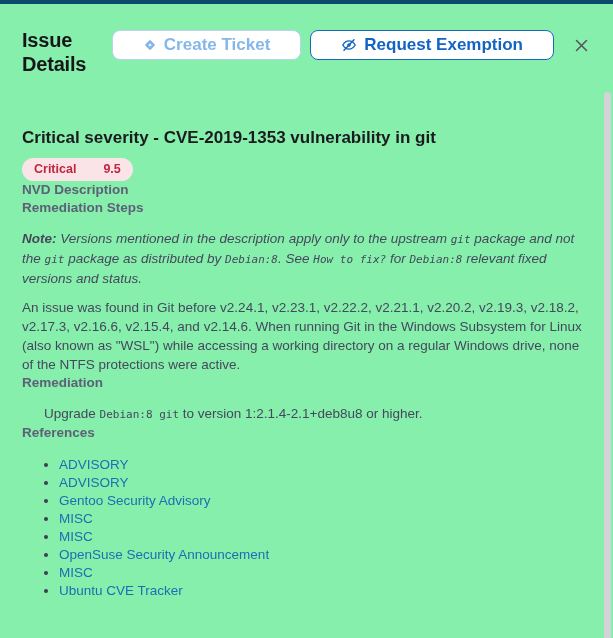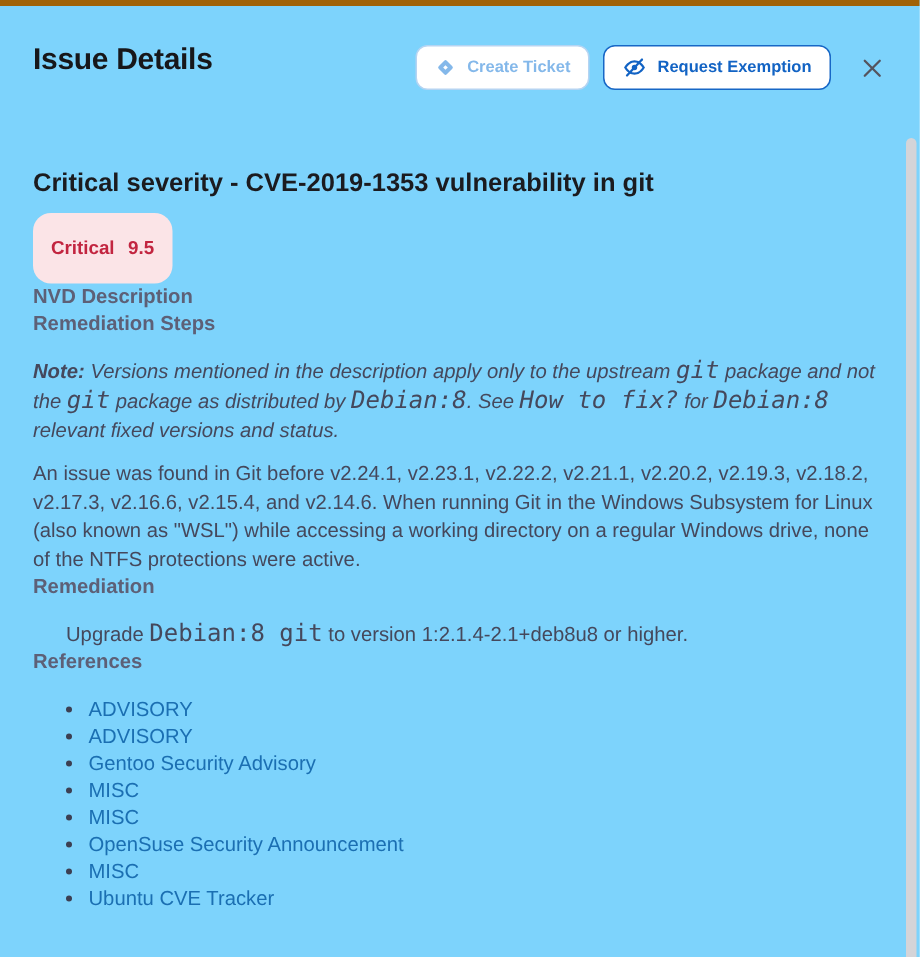--- a/index.html
+++ b/index.html
@@ -5,72 +5,72 @@
   html, body { margin:0; padding:0; }
   body {
     width:613px; height:638px; overflow:hidden;
     background:#ffffff;
     font-family:"Liberation Sans", sans-serif;
     -webkit-font-smoothing:antialiased;
   }
   .panel {
     position:relative; box-sizing:border-box;
     width:613px; height:638px;
-    background:#7dd3fc;
-    border-top:4px solid #a16207;
+    background:#86efac;
+    border-top:4px solid #0c4a6e;
   }
   
   .header {
     display:flex; justify-content:space-between; align-items:flex-start;
     padding:24px 20px 0 22px;
   }
   .page-title {
     margin:0; font-size:20px; font-weight:bold; color:#17171a;
     line-height:24px; letter-spacing:-0.2px;
   }
   .actions { display:flex; align-items:center; gap:9px; margin-top:2px; }
   .btn {
     display:inline-flex; align-items:center; gap:7px;
-    height:30px; padding:0 12px; box-sizing:border-box;
+    height:30px; padding:0 30px; box-sizing:border-box;
     border-radius:8px; background:#ffffff;
-    font-family:inherit; font-size:11px; font-weight:bold;
+    font-family:inherit; font-size:17px; font-weight:bold;
     cursor:pointer; white-space:nowrap;
   }
   .btn-create { color:#84b8ea; border:1px solid #b5d4f2; }
   .btn-request { color:#1263c4; border:1.5px solid #1767c6; }
   .close-btn {
     background:none; border:none; padding:4px; margin-left:7px;
     cursor:pointer; color:#54545e; display:flex; align-items:center;
   }
   
   .content { padding:0 22px; }
   .issue-title {
     margin:52px 0 0; font-size:17px; font-weight:bold;
     color:#1b1b1f; line-height:20px;
   }
   .severity-badge {
-    display:inline-flex; align-items:center; gap:9px;
-    margin-top:10px; padding:16px 12px;
+    display:inline-flex; align-items:center; gap:27px;
+    margin-top:10px; padding:4px 12px;
     background:#fbe4e7; border-radius:12px;
     font-size:12.5px; font-weight:bold; line-height:15px; color:#c22540;
   }
   h3.section {
     margin:0; font-size:13.5px; font-weight:bold;
     color:#5d6077; line-height:18px;
   }
   .mt-steps { margin-top:23px; }
   .mt-nvd   { margin-top:12px; }
   .mt-rem   { margin-top:8px; }
   .mt-refs  { margin-top:10px; }
   .note {
     margin:12px 0 0; font-style:italic;
     color:#45485c; font-size:13.5px; line-height:19px;
   }
   .note .note-label { font-weight:bold; }
-  .code { font-family:"DejaVu Sans Mono", monospace; font-size:16px; }
+  .code { font-family:"DejaVu Sans Mono", monospace; font-size:11px; }
   .desc, .upgrade {
     margin:10px 0 0; color:#45485c; font-size:13.5px; line-height:19px;
   }
   .upgrade { margin-top:12px;margin-left:22px; }
   ul.refs { margin:14px 0 0; padding:0 0 0 37px; color:#3c3f52; }
   ul.refs li { font-size:13.5px; line-height:18px; }
   ul.refs a { color:#1b6fb2; text-decoration:none; cursor:pointer;text-align:center; }
   .scroll-thumb {
     position:absolute; right:2px; top:88px; bottom:0; width:7px;
     background:#d4d4d8; border-radius:4px 4px 0 0;

